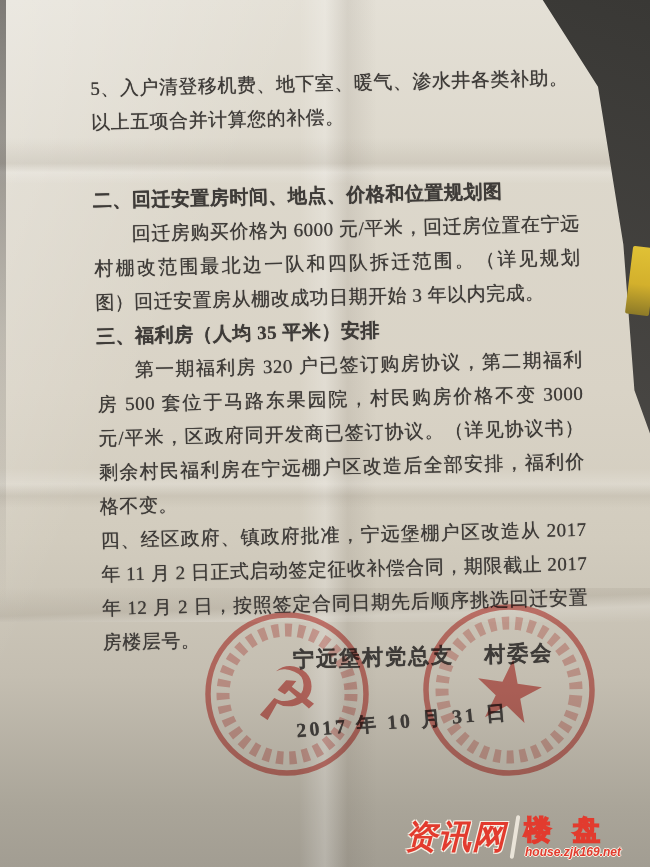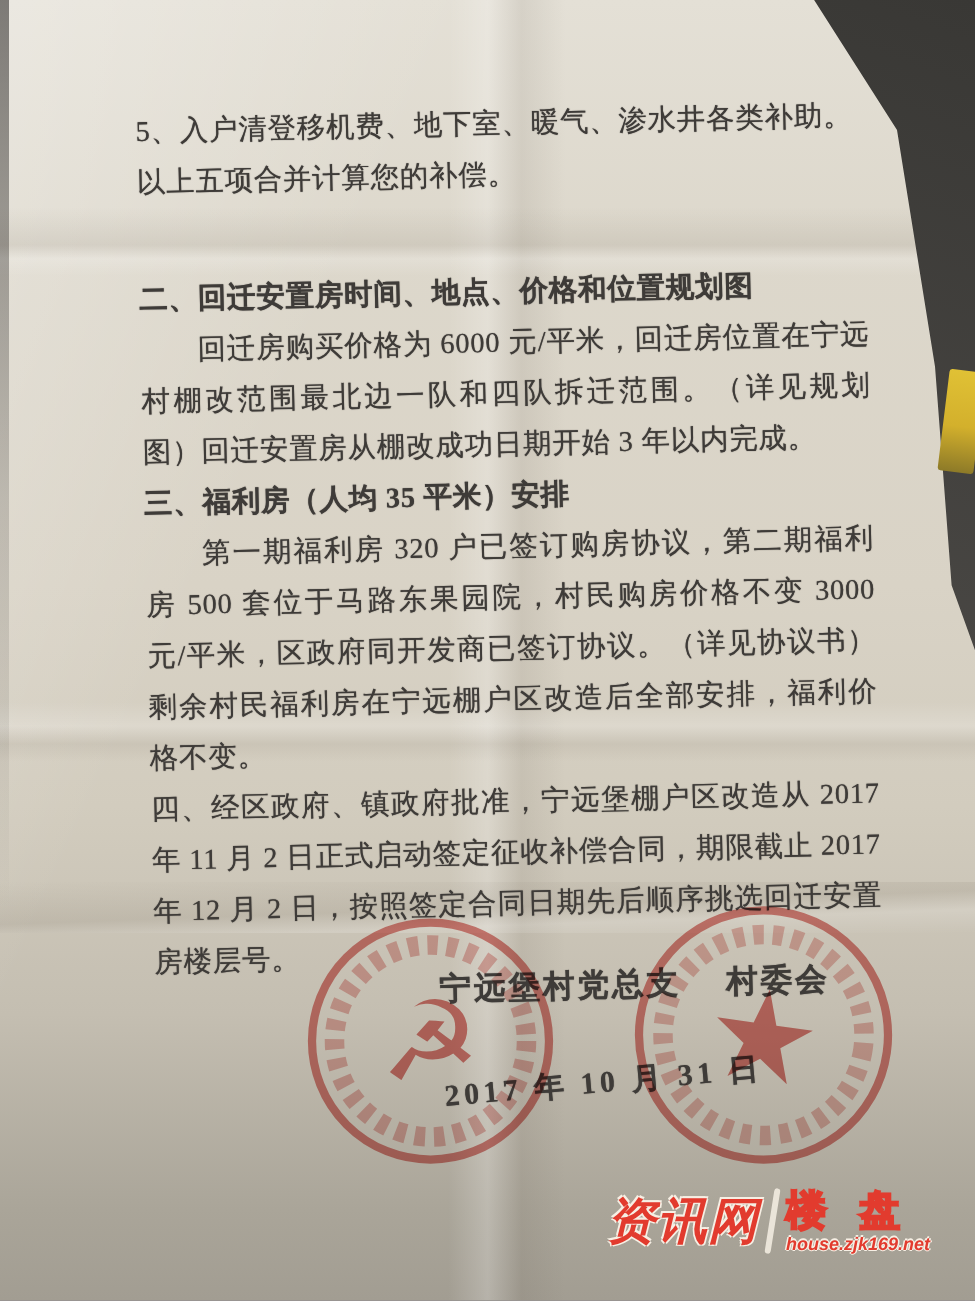--- a/index.html
+++ b/index.html
@@ -54,33 +54,33 @@
   .doc-date{position:absolute;left:296px;top:708px;font-size:20px;letter-spacing:3px;
     color:#3e3b38;font-weight:bold;text-shadow:0 0 .7px rgba(62,59,55,.85);transform:rotate(-5deg);}
   
   .stamp{position:absolute;mix-blend-mode:multiply;opacity:.88;}
   .stamp svg{display:block;}
   .stamp.left-stamp{left:203px;top:610px;}
   .stamp.right-stamp{left:421px;top:602px;transform:rotate(8deg);}
   .stamp-symbol{font-family:"DejaVu Sans",sans-serif;}
   
   .watermark{
-    position:absolute;right:4px;bottom:24px;width:242px;height:58px;
+    position:absolute;right:4px;bottom:1px;width:242px;height:58px;
     display:flex;align-items:center;gap:7px;
     font-family:"Liberation Sans","DejaVu Sans",sans-serif;
     margin-left:20px;
   }
   .wm-site{
     font-size:33px;font-weight:900;font-style:italic;letter-spacing:1px;
     color:var(--wm-red,#e23b2e);
     text-shadow:-1px -1px 0 #f6efe4,1px -1px 0 #f6efe4,-1px 1px 0 #f6efe4,1px 1px 0 #f6efe4;
     white-space:nowrap;
   }
   .wm-divider{width:4px;height:44px;background:rgba(246,240,228,.85);transform:rotate(9deg);border-radius:2px;}
-  .wm-right{display:flex;flex-direction:column;align-items:flex-start;line-height:1;}
+  .wm-right{display:flex;flex-direction:column;align-items:center;line-height:1;}
   .wm-section{
     font-size:27px;font-weight:900;letter-spacing:22px;white-space:nowrap;
     color:rgba(255,250,240,.92);
     -webkit-text-stroke:1.6px var(--wm-red,#e23b2e);
     text-shadow:0 0 1px var(--wm-red,#e23b2e);
   }
   .wm-url{
     margin-top:2px;font-size:12px;font-weight:bold;font-style:italic;
     color:var(--wm-red,#e23b2e);
     text-shadow:-1px 0 0 #f6efe4,1px 0 0 #f6efe4,0 1px 0 #f6efe4,0 -1px 0 #f6efe4;

